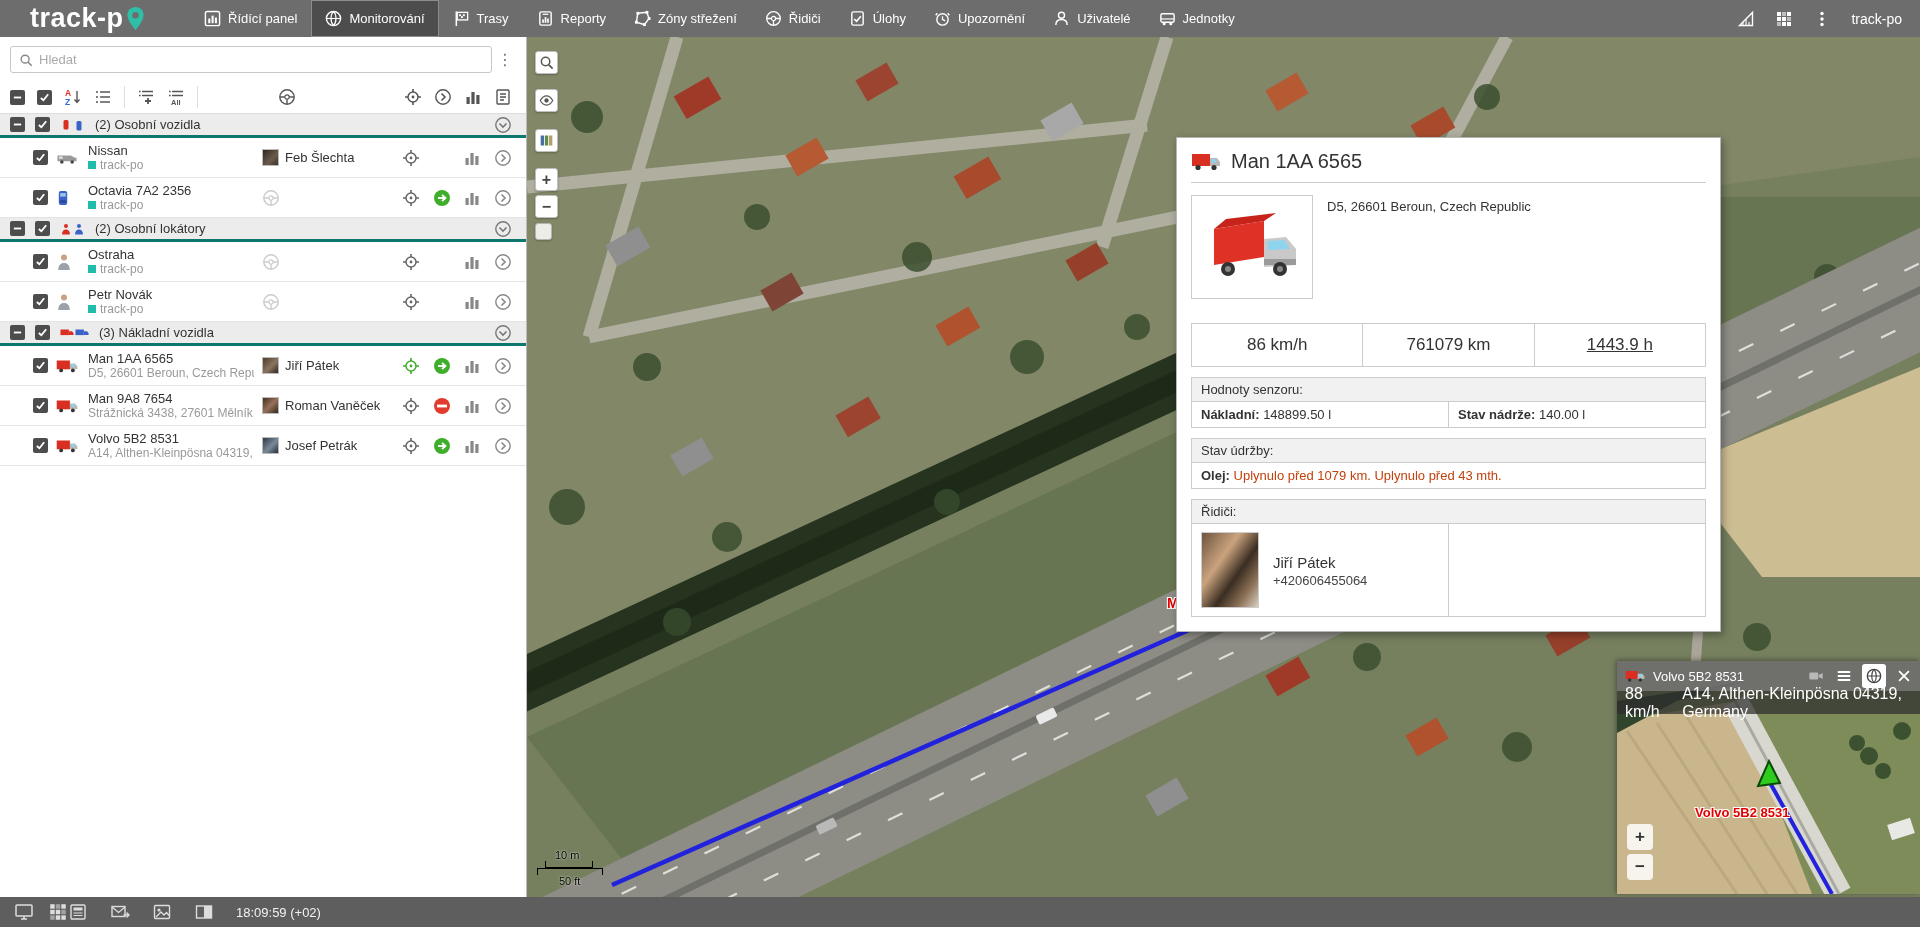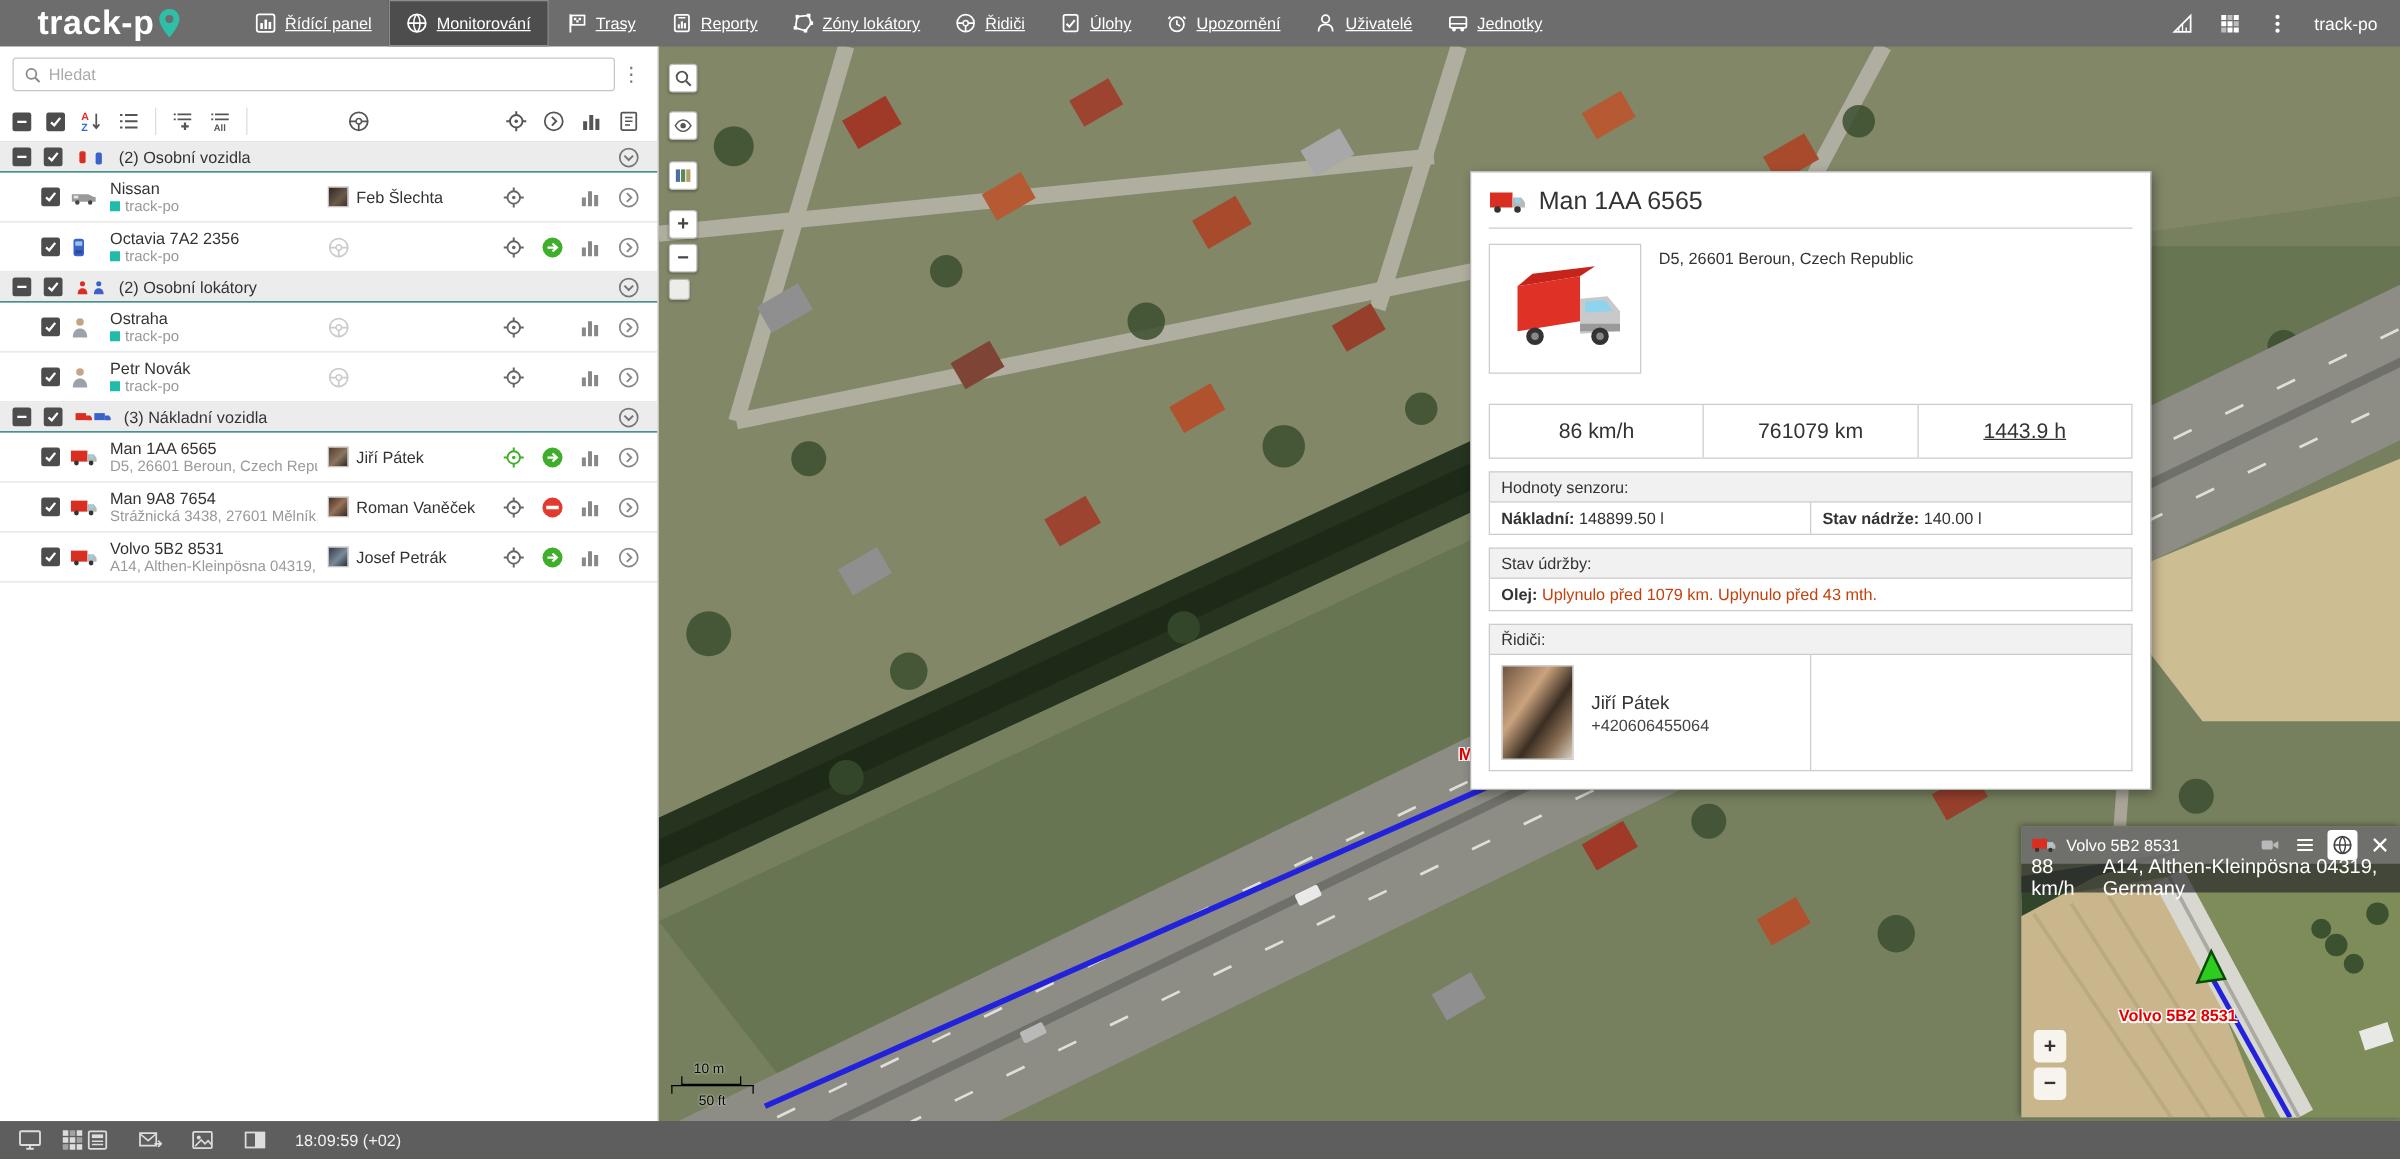--- a/index.html
+++ b/index.html
@@ -5,21 +5,21 @@
   * { margin:0; padding:0; box-sizing:border-box; }
   html,body { width:1920px; height:927px; overflow:hidden; background:#555;
     font-family:"Liberation Sans","DejaVu Sans",sans-serif; }
   #app { position:relative; width:1920px; height:927px; }
 
   
   #topbar { position:absolute; top:0; left:0; right:0; height:37px; background:#6d6d6d;
     display:flex; align-items:stretch; color:#fff; z-index:50; }
   .logo { display:flex; align-items:center; gap:2px; padding:0 26px 0 30px; min-width:190px; }
   .logo-text { font-size:27px; font-weight:bold; letter-spacing:.5px; color:#fff; }
-  .nav { display:flex; align-items:stretch;text-decoration:underline; }
+  .nav { display:flex; align-items:stretch; }
   .nav-item { display:flex; align-items:center; gap:7px; padding:0 14px; font-size:13px;
     color:#fff; cursor:pointer; white-space:nowrap; }
   .nav-item.active { background:#4d4d4d; box-shadow:inset 0 0 0 1px #8d8d8d; }
   .nav-item svg { width:17px; height:17px; color:#fff; }
   #topbar-right { margin-left:auto; display:flex; align-items:center; gap:20px; padding-right:18px; }
   #topbar-right svg { width:18px; height:18px; color:#fff; }
   .account { font-size:14px; color:#fff; }
 
   
   #sidebar { position:absolute; top:37px; left:0; width:527px; bottom:30px; background:#fff;
@@ -37,21 +37,21 @@
   .tb-ico { width:18px; height:18px; color:#555; cursor:pointer; display:flex; align-items:center; justify-content:center; }
   .tb-ico svg { width:18px; height:18px; }
   .tb-sep { width:1px; height:22px; background:#ddd; }
   .tb-spacer { flex:1; }
   .cbx { width:15px; height:15px; background:#4d4d4d; border-radius:2px; display:inline-flex;
     align-items:center; justify-content:center; cursor:pointer; flex:none; }
   .cbx svg { width:11px; height:11px; color:#fff; }
 
   #unit-list { flex:1; overflow:hidden; }
   .grow { display:flex; align-items:center; height:24px; background:#ececec;
-    border-bottom:1px solid #0f766e; padding:0 14px 0 10px; gap:10px; font-size:13px; color:#333; cursor:pointer; }
+    border-bottom:3px solid #0f766e; padding:0 14px 0 10px; gap:10px; font-size:13px; color:#333; cursor:pointer; }
   .grow .pairicon { display:flex; gap:1px; }
   .grow .pairicon svg { width:12px; height:12px; }
   .urow { display:flex; align-items:center; height:40px; border-bottom:1px solid #e3e3e3;
     padding:0 14px 0 33px; gap:8px; cursor:pointer; }
   .urow .ticon { width:24px; height:20px; flex:none; display:flex; align-items:center; }
   .urow .ticon svg { width:22px; height:18px; }
   .nm { flex:1; min-width:0; overflow:hidden; }
   .n1 { font-size:13px; color:#333; line-height:15px; white-space:nowrap; }
   .n2 { font-size:12px; color:#999; line-height:14px; display:flex; align-items:center; gap:4px; white-space:nowrap; }
   .tag { width:8px; height:8px; background:#1fbcab; display:inline-block; flex:none; }
@@ -371,21 +371,21 @@
       <div class="nav-item">
           <svg>
             <use href="#t-rep"></use>
           </svg>
           <span>Reporty</span>
         </div>
       <div class="nav-item">
           <svg>
             <use href="#t-zone"></use>
           </svg>
-          <span>Zóny lokátory</span>
+          <span>Zóny střežení</span>
         </div>
       <div class="nav-item">
           <svg>
             <use href="#i-wheel"></use>
           </svg>
           <span>Řidiči</span>
         </div>
       <div class="nav-item">
           <svg>
             <use href="#t-task"></use>

